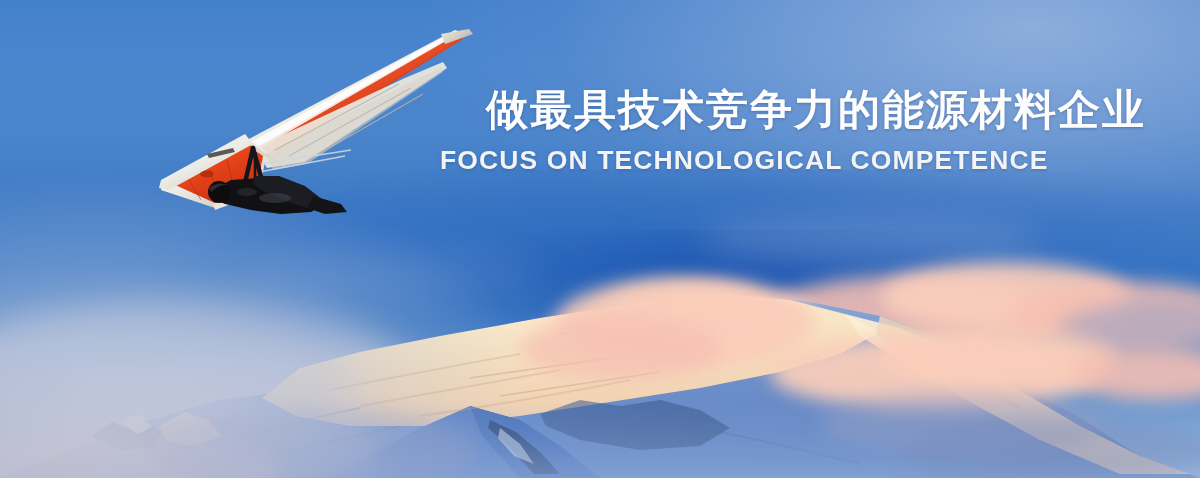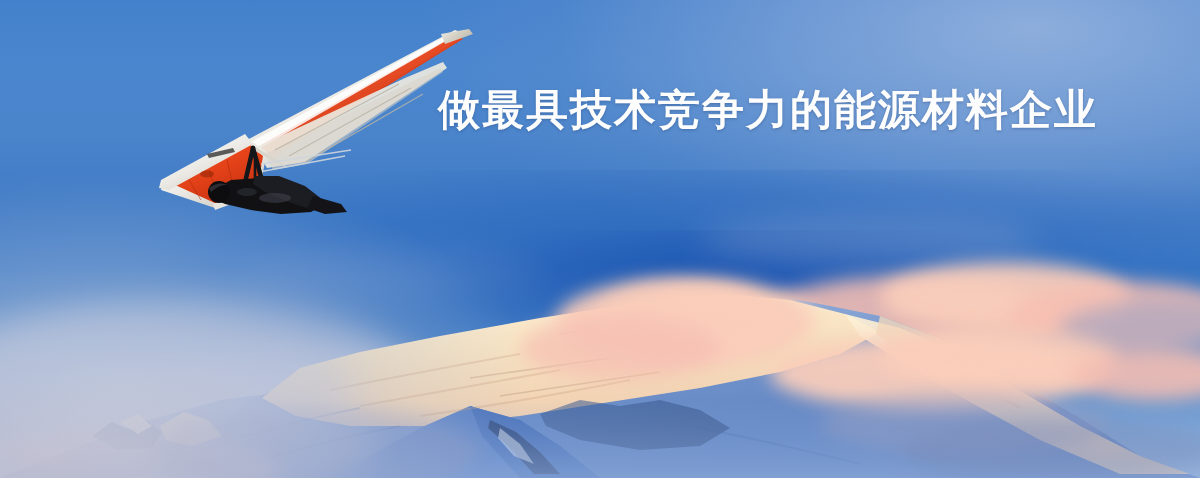--- a/index.html
+++ b/index.html
@@ -107,20 +107,21 @@
   }
   .headline-cn {
     margin: 0;
     font-size: 42px;
     line-height: 52px;
     font-weight: 700;
     color: #fdfdfd;
     letter-spacing: 2.0px;
     white-space: nowrap;
     text-shadow: 0 1px 3px rgba(40,70,120,0.42);
+    text-align: center;
   }
   .headline-en {
     margin: 8px 0 0 2px;
     font-size: 26.5px;
     line-height: 32px;
     font-weight: 700;
     color: #f2f3f5;
     letter-spacing: 1.1px;
     white-space: nowrap;
     text-shadow: 0 1px 3px rgba(40,70,120,0.40);
@@ -323,15 +324,16 @@
 
       <path d="M158,174 L186,182 L192,190 L170,192 L152,186 Z" fill="#141418"></path>
 
       <ellipse cx="120" cy="176" rx="16" ry="5" fill="#44464e" opacity="0.55"></ellipse>
       <ellipse cx="92" cy="170" rx="10" ry="4" fill="#3a3c44" opacity="0.45"></ellipse>
     </svg>
   </div>
 
   <div class="headline-block">
     <div class="headline-cn">做最具技术竞争力的能源材料企业</div>
+    <div class="headline-en">FOCUS  ON  TECHNOLOGICAL  COMPETENCE</div>
   </div>
 
 </div>
 
 </body></html>

